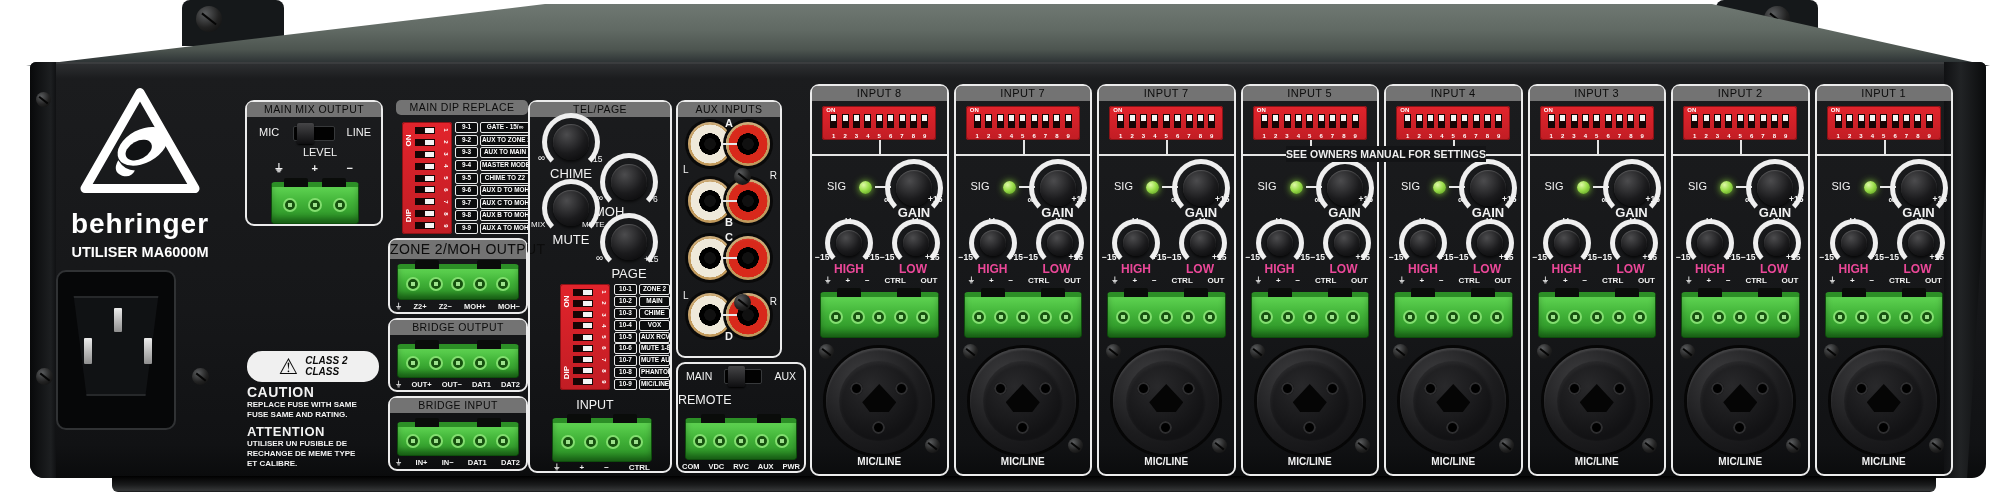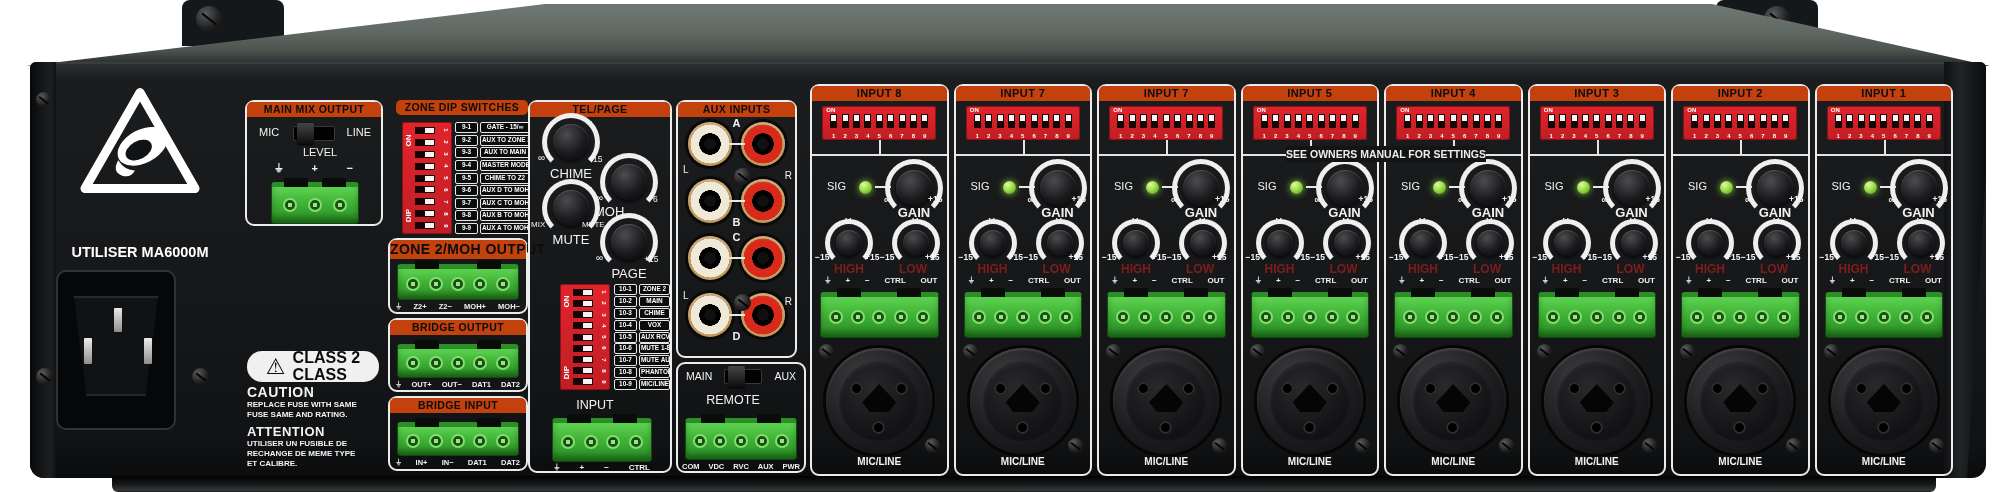--- a/index.html
+++ b/index.html
@@ -19,21 +19,21 @@
     background:linear-gradient(90deg,#08090a,#1d1f21 80%,#101113);}
   .ear-right{position:absolute;left:1944px;top:62px;width:42px;height:416px;border-radius:0 6px 14px 0;
     background:linear-gradient(90deg,#101113,#212325 40%,#0a0b0c);
     clip-path:polygon(0 0,100% 0,100% 26%,55% 100%,0 100%);}
   .bottom-bar{position:absolute;left:112px;top:476px;width:1824px;height:16px;border-radius:0 0 6px 6px;
     background:linear-gradient(180deg,#000 0%,#1a1b1c 55%,#343637 90%,#141516 100%);}
   .screw{position:absolute;border-radius:50%;background:radial-gradient(circle at 35% 30%,#5a5c5e,#222 55%,#0a0a0a);}
   .screw::after{content:"";position:absolute;left:15%;top:46%;width:70%;height:2px;background:#050505;transform:rotate(38deg);}
   
   .sbox{position:absolute;border:2px solid #ececec;border-radius:9px;}
-  .hd{background:#c2410c;color:#0c0c0c;font-weight:700;font-size:10.5px;letter-spacing:.4px;
+  .hd{background:#737373;color:#0c0c0c;font-weight:400;font-size:10.5px;letter-spacing:.4px;
       text-align:center;padding:1px 0 2px;border-radius:5px 5px 0 0;white-space:nowrap;}
   .wlbl{position:absolute;color:#f2f2f2;font-weight:400;white-space:nowrap;}
   .knob{position:absolute;}
   .k44{width:44px;height:44px;} .k36{width:34px;height:34px;}
   .knob .arc{position:absolute;inset:-7px;border:5px solid #efefef;border-bottom-color:transparent;border-radius:50%;}
   .knob .cap{position:absolute;inset:4px;border-radius:50%;
     background:radial-gradient(circle at 38% 30%,#4c4c4e,#1b1b1d 55%,#050506);
     box-shadow:0 2px 3px rgba(0,0,0,.7),inset 0 1px 1px rgba(255,255,255,.18);}
   .tblock{position:absolute;display:flex;align-items:center;justify-content:space-evenly;
     background:linear-gradient(180deg,#5ed351 0%,#43b53a 40%,#35a02e 70%,#1f7a1b 100%);
@@ -95,21 +95,21 @@
   .sig{position:absolute;left:15px;top:94px;font-size:11px;}
   .channel .led{left:47px;top:95px;} .channel .dash{left:63px;top:100px;width:16px;}
   .gain{left:80px;top:80px;}
   .mm{position:absolute;color:#f2f2f2;font-weight:700;font-size:8.5px;}
   .gmin{left:72px;top:108px;font-size:10px;} .gmax{left:116px;top:108px;}
   .glabel{position:absolute;left:72px;width:60px;top:119px;text-align:center;font-size:13px;color:#f2f2f2;font-weight:700;}
   .u{position:absolute;color:#f2f2f2;font-weight:700;font-size:9px;}
   .u1{left:33px;top:130px;} .u2{left:100px;top:130px;}
   .high{left:20px;top:140px;} .low{left:87px;top:140px;}
   .hmin{left:3px;top:166px;} .hmax{left:53px;top:166px;} .lmin{left:68px;top:166px;} .lmax{left:113px;top:166px;}
-  .klabel{position:absolute;color:#7f1d1d;font-weight:700;}
+  .klabel{position:absolute;color:#ec4899;font-weight:700;}
   .hlabel{left:12px;width:50px;top:176px;text-align:center;font-size:12px;}
   .llabel{left:76px;width:50px;top:176px;text-align:center;font-size:12px;}
   .chpins{left:13px;right:9px;top:190px;font-size:8px;}
   .chblock{left:8px;right:8px;top:206px;height:46px;}
   .channel .xlr{top:262px;}
   .js1{left:7px;top:258px;width:15px;height:15px;} .js2{right:7px;top:352px;width:15px;height:15px;}
   .jacklabel{position:absolute;left:0;right:0;bottom:7px;text-align:center;color:#f2f2f2;font-weight:700;font-size:10px;}
   .see-note{position:absolute;left:1286px;top:146px;width:200px;height:16px;line-height:16px;z-index:6;
     background:#131416;color:#ededed;font-weight:700;font-size:10.5px;text-align:center;white-space:nowrap;}
   
@@ -119,21 +119,21 @@
   .model{position:absolute;left:40px;top:244px;width:200px;text-align:center;color:#fff;font-weight:700;font-size:14.5px;}
   .inlet{position:absolute;left:56px;top:270px;width:120px;height:160px;background:#060708;
     border:2px solid #303234;border-radius:10px;}
   .inlet .recess{position:absolute;left:12px;top:24px;right:12px;bottom:32px;background:#101214;
     clip-path:polygon(4% 0,96% 0,82% 100%,18% 100%);box-shadow:inset 0 0 0 2px #26282a;}
   .prong{position:absolute;width:8px;border-radius:1px;background:linear-gradient(180deg,#ececec,#8e8e8e);}
   .rating{position:absolute;left:40px;top:449px;width:210px;text-align:center;color:#fff;font-weight:700;font-size:9.5px;line-height:1.25;}
   .class2{position:absolute;left:247px;top:351px;width:132px;height:31px;background:#f0f0f0;border-radius:15px;
     display:flex;align-items:center;justify-content:center;gap:7px;color:#0b0b0b;}
   .class2 .warn{font-size:22px;line-height:1;}
-  .class2 .txt{font-weight:700;font-size:16px;line-height:1.05;}
+  .class2 .txt{font-weight:700;font-size:10px;line-height:1.05;font-style:italic;}
   .caution{position:absolute;left:247px;top:384px;width:160px;color:#f2f2f2;}
   .caution .t1{font-weight:700;font-size:14px;letter-spacing:.5px;}
   .caution .ln{font-weight:700;font-size:8px;line-height:1.25;}
   .caution .t2{font-weight:700;font-size:13px;margin-top:4px;letter-spacing:.5px;}
   
   .auxrow{position:absolute;left:0;right:0;height:46px;}
   .auxrow .white{--c:#efe9da;left:10px;top:1px;} .auxrow .red{--c:#d8291b;right:10px;top:1px;}
   .auxrow .pairline{position:absolute;left:50%;top:22px;width:16px;height:2px;background:#e8e8e8;transform:translateX(-50%);}
   .auxrow .letter{position:absolute;left:50%;transform:translateX(-50%);color:#f2f2f2;font-weight:700;font-size:11px;}
   .auxrow:nth-child(odd) .letter{top:-4px;} .auxrow:nth-child(even) .letter{bottom:-4px;}
@@ -154,20 +154,21 @@
   <i class="screw" style="left:36px;top:368px;width:17px;height:17px;"></i>
   <i class="screw" style="left:192px;top:368px;width:17px;height:17px;"></i>
   <i class="screw" style="left:36px;top:92px;width:15px;height:15px;"></i>
 
   <svg class="logo-svg" width="128" height="118" viewBox="0 0 100 92">
     <path d="M50 5 L93 80 L7 80 Z" fill="none" stroke="#ffffff" stroke-width="7" stroke-linejoin="round"></path>
     <ellipse cx="52" cy="47" rx="21" ry="13" transform="rotate(-28 52 47)" fill="#ffffff"></ellipse>
     <ellipse cx="49" cy="50" rx="11" ry="7" transform="rotate(-28 49 50)" fill="#111214"></ellipse>
     <path d="M33 58 q-5 9 3 12 q7 2 10 -4 q-8 0 -13 -8 Z" fill="#ffffff"></path>
   </svg>
+  <div class="wordmark">behringer</div>
   <div class="model">UTILISER MA6000M</div>
   <div class="inlet">
     <i class="recess"></i>
     <i class="prong" style="left:56px;top:36px;height:24px;"></i>
     <i class="prong" style="left:26px;top:66px;height:26px;"></i>
     <i class="prong" style="left:86px;top:66px;height:26px;"></i>
   </div>
   <div class="class2">
     <span class="warn">⚠</span>
     <span class="txt"><span>CLASS 2</span><br><span>CLASS</span></span>
@@ -197,21 +198,21 @@
     </div>
     <div class="tblock" style="left:24px;top:80px;width:88px;height:42px;">
       <i class="tab tl"></i>
         <i class="tab tr"></i>
       <i class="pin"></i>
         <i class="pin"></i>
         <i class="pin"></i>
     </div>
   </div>
 
-  <div class="hd" style="position:absolute;left:396px;top:100px;width:132px;border-radius:5px;">ZONE DIP SWITCHES</div>
+  <div class="hd" style="position:absolute;left:396px;top:100px;width:132px;border-radius:5px;">MAIN DIP REPLACE</div>
   <div class="dipv dip-red" style="left:402px;top:122px;height:112px;">
     <span class="rot" style="top:14px;">ON</span>
     <span class="rot" style="bottom:14px;">DIP</span>
     <div class="swcol">
         <i class="sw"></i>
         <i class="sw"></i>
         <i class="sw"></i>
         <i class="sw"></i>
         <i class="sw"></i>
         <i class="sw"></i>
@@ -432,21 +433,21 @@
         <i class="pin"></i>
     </div>
     <div class="pinrow" style="left:24px;width:96px;top:361px;font-size:8px;">
       <span>⏚</span>
         <span>+</span>
         <span>−</span>
         <span>CTRL</span>
     </div>
   </div>
 
-  <div class="sbox" style="left:676px;top:100px;width:121px;height:258px;">
+  <div class="sbox" style="left:676px;top:100px;width:106px;height:258px;">
     <div class="hd">AUX INPUTS</div>
     <div style="position:absolute;left:0;right:0;top:19px;bottom:4px;">
       <div class="auxrow" style="top:calc(0 * 57px);">
         <i class="rca white"></i>
         <i class="rca red"></i>
         <i class="pairline"></i>
         <span class="letter">A</span>
       </div>
         <div class="auxrow" style="top:calc(1 * 57px);">
         <i class="rca white"></i>
@@ -474,21 +475,21 @@
     <i class="screw" style="left:56px;top:66px;width:17px;height:17px;"></i>
     <i class="screw" style="left:56px;top:192px;width:17px;height:17px;"></i>
   </div>
 
   <div class="sbox" style="left:676px;top:362px;width:130px;height:111px;">
     <span class="wlbl" style="left:8px;top:6px;font-size:10.5px;">MAIN</span>
     <div class="slide" style="left:46px;top:5px;width:38px;">
         <i class="cap2"></i>
       </div>
     <span class="wlbl" style="right:8px;top:6px;font-size:10.5px;">AUX</span>
-    <span class="wlbl" style="left:0;right:16px;top:29px;text-align:center;font-size:12.5px;">REMOTE</span>
+    <span class="wlbl" style="left:0;right:16px;top:29px;text-align:left;font-size:12.5px;">REMOTE</span>
     <div class="tblock" style="left:7px;right:7px;top:54px;height:42px;">
       <i class="tab tl"></i>
         <i class="tab tr"></i>
       <i class="pin"></i>
         <i class="pin"></i>
         <i class="pin"></i>
         <i class="pin"></i>
         <i class="pin"></i>
     </div>
     <div class="pinrow" style="left:4px;right:4px;top:98px;font-size:7.5px;">

